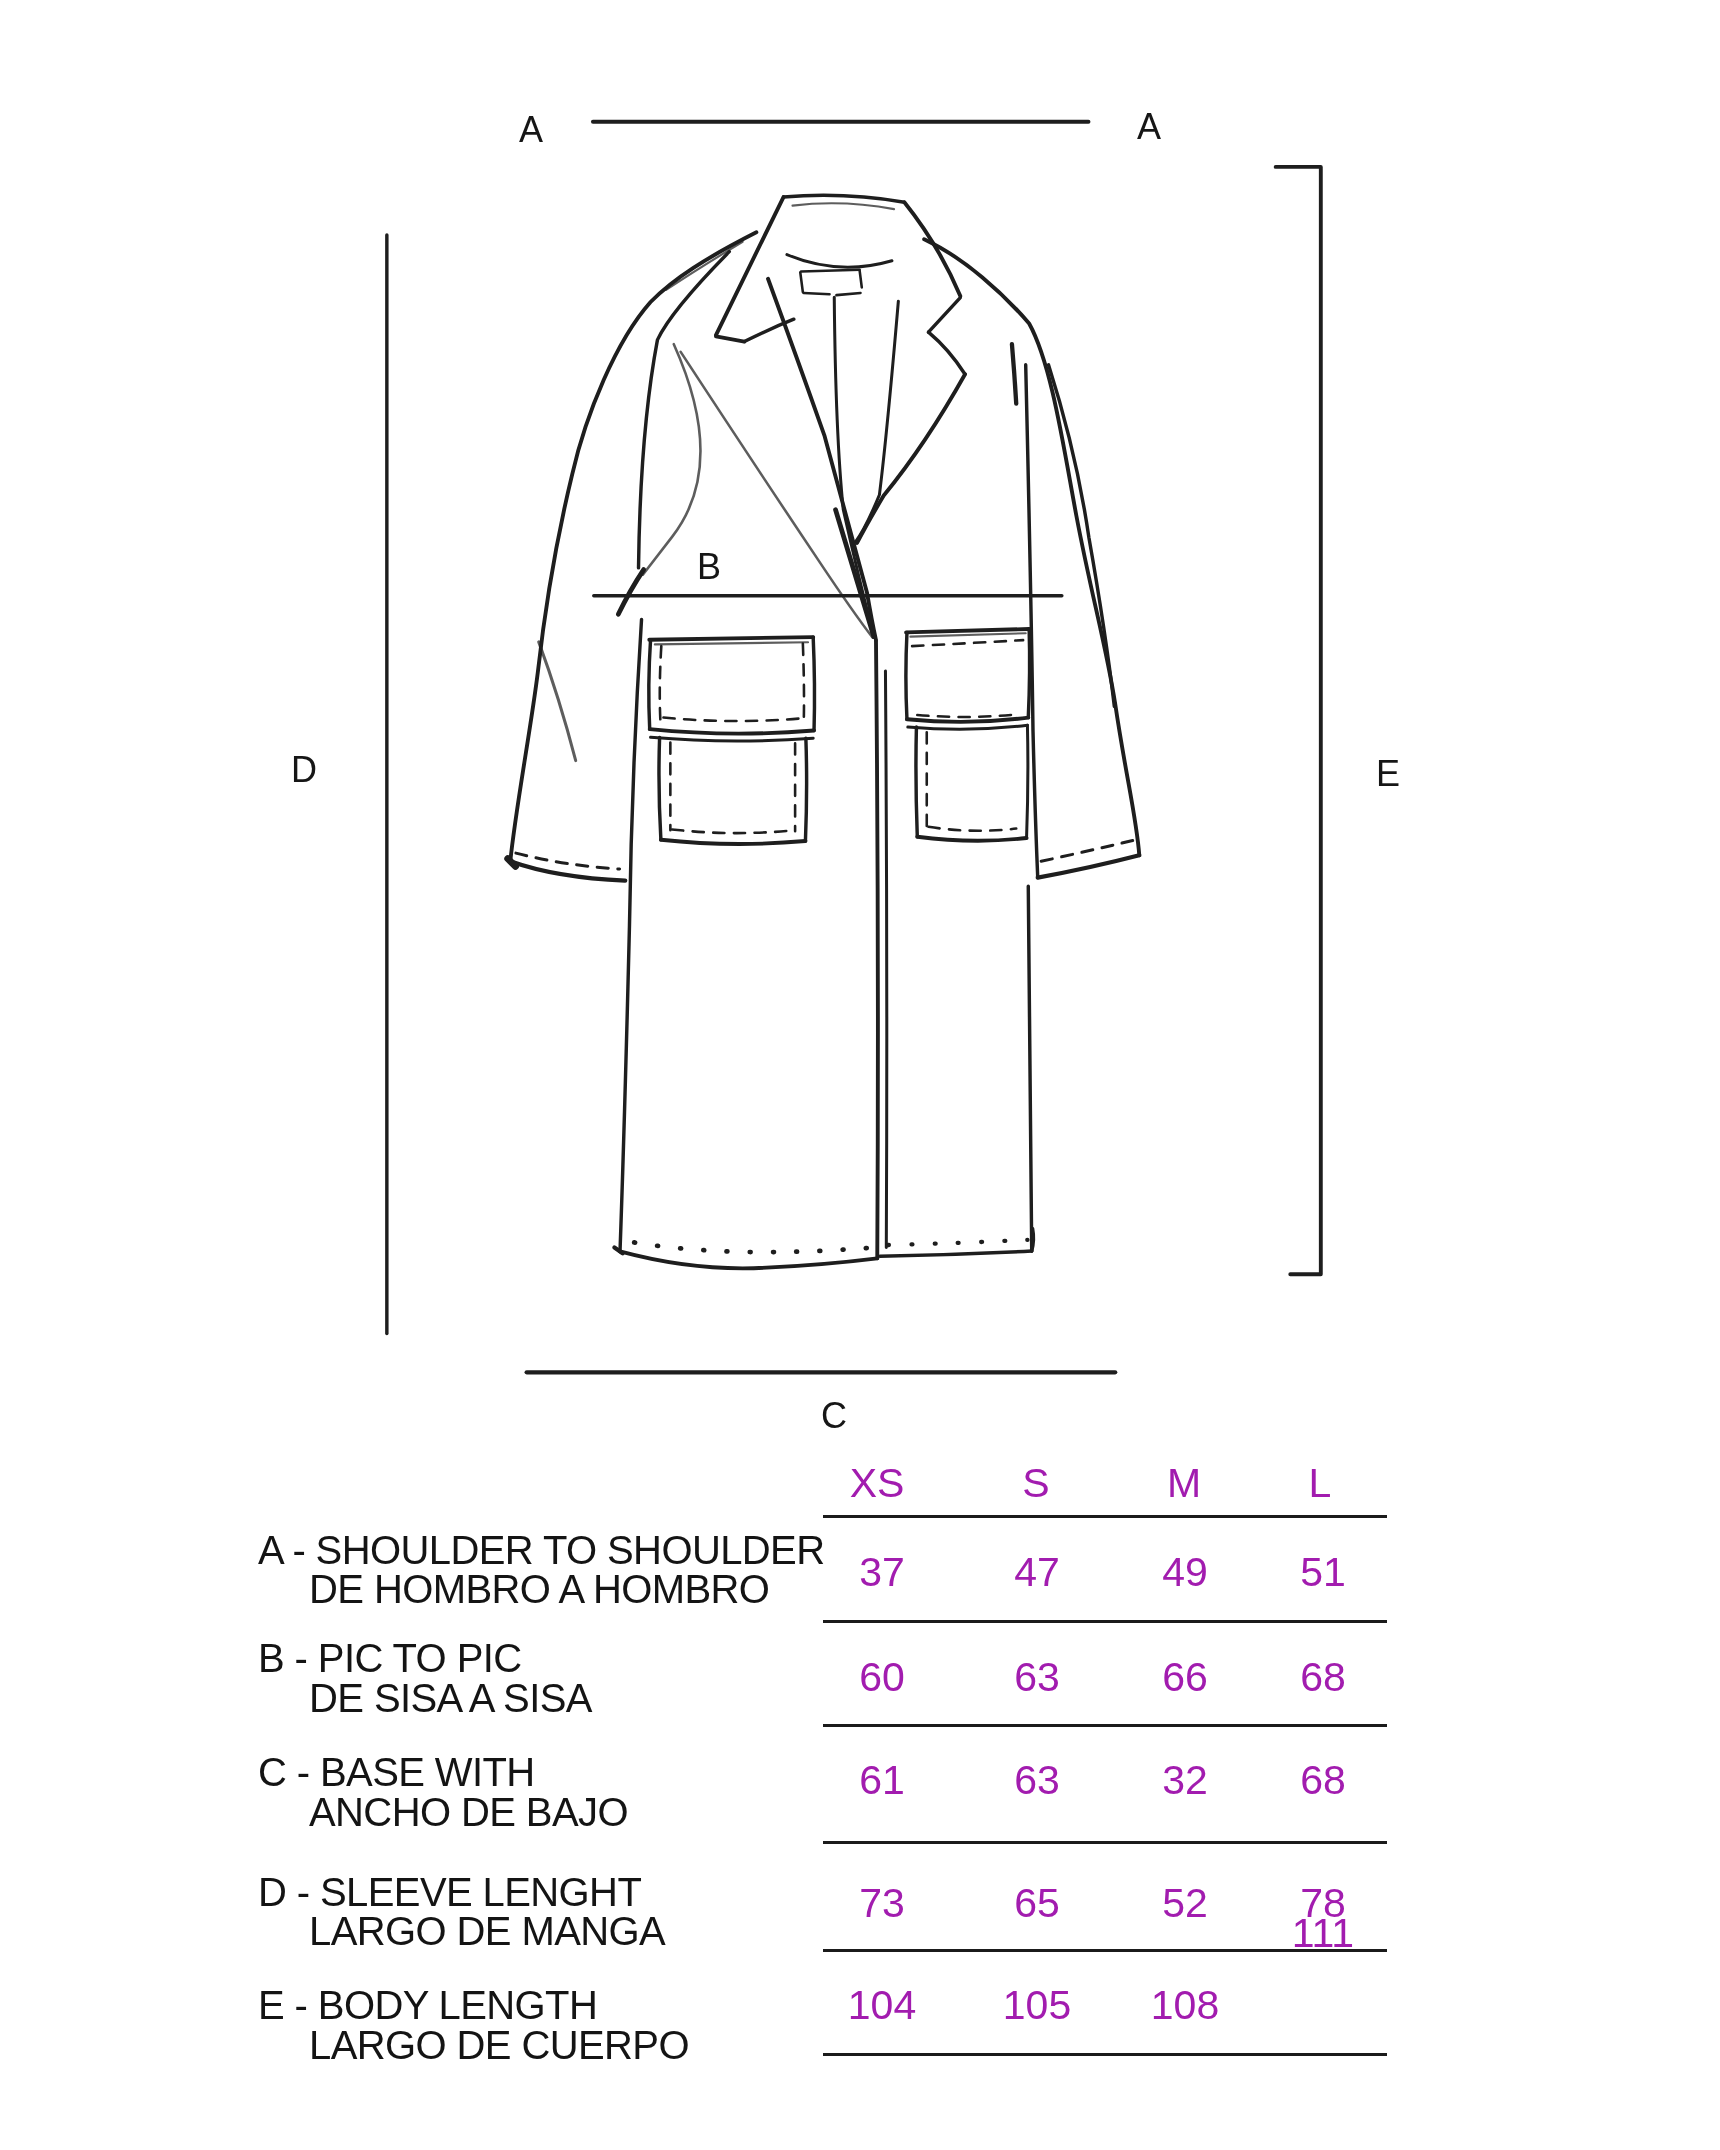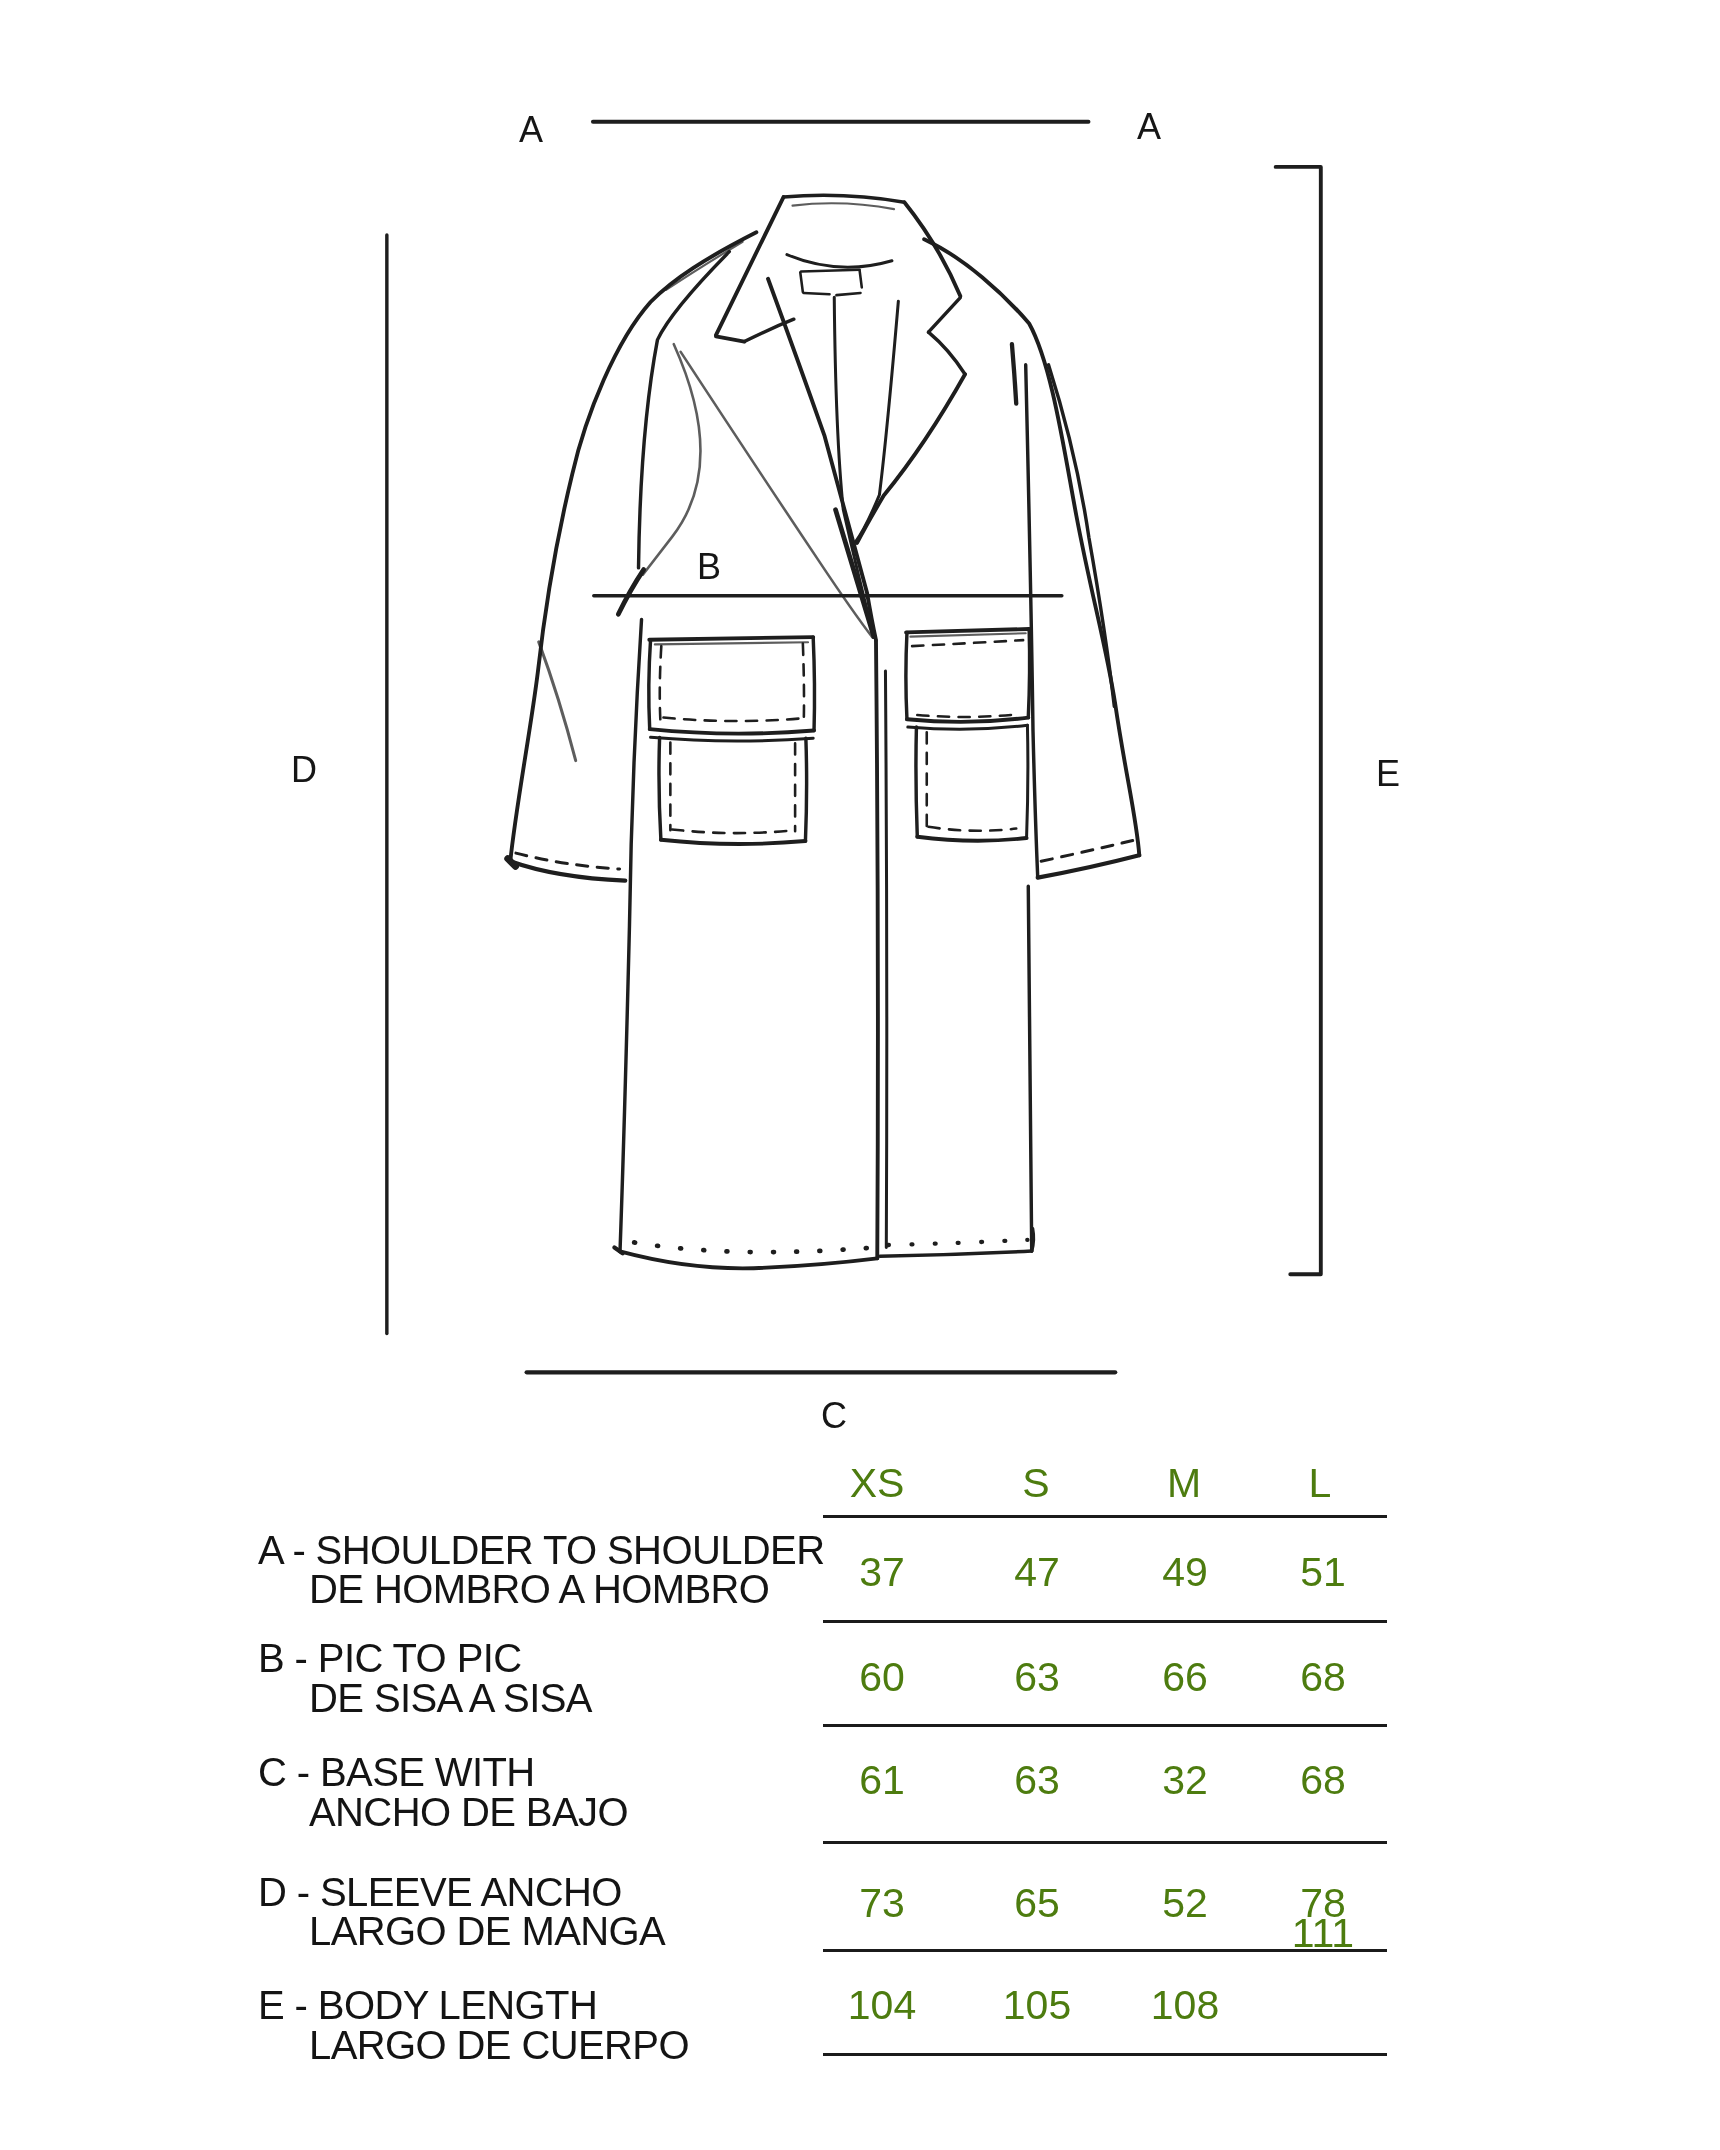--- a/index.html
+++ b/index.html
@@ -24,21 +24,21 @@
     line-height:36px;
     color:#161616;
     white-space:nowrap;
   }
   .th,.val{
     position:absolute;
     transform:translate(-50%,-50%);
     font-size:41px;
     line-height:41px;
     white-space:nowrap;
-    color:#4d7c0f;
+    color:#a21caf;
   }
   .rowlabel{
     position:absolute;
     transform:translateY(-50%);
     font-size:40px;
     line-height:40px;
     letter-spacing:-0.6px;
     white-space:nowrap;
     color:#141414;
   }
@@ -208,21 +208,21 @@
     <div class="val" style="left:1185px;top:1677px">66</div>
     <div class="val" style="left:1323px;top:1677px">68</div>
 
     <div class="rowlabel" style="left:258px;top:1772px">C - BASE WITH</div>
     <div class="rowlabel" style="left:309px;top:1812px">ANCHO DE BAJO</div>
     <div class="val" style="left:882px;top:1780px">61</div>
     <div class="val" style="left:1037px;top:1780px">63</div>
     <div class="val" style="left:1185px;top:1780px">32</div>
     <div class="val" style="left:1323px;top:1780px">68</div>
 
-    <div class="rowlabel" style="left:258px;top:1892px">D - SLEEVE ANCHO</div>
+    <div class="rowlabel" style="left:258px;top:1892px">D - SLEEVE LENGHT</div>
     <div class="rowlabel" style="left:309px;top:1931px">LARGO DE MANGA</div>
     <div class="val" style="left:882px;top:1903px">73</div>
     <div class="val" style="left:1037px;top:1903px">65</div>
     <div class="val" style="left:1185px;top:1903px">52</div>
     <div class="val" style="left:1323px;top:1903px">78</div>
 
     <div class="rowlabel" style="left:258px;top:2005px">E - BODY LENGTH</div>
     <div class="rowlabel" style="left:309px;top:2045px">LARGO DE CUERPO</div>
     <div class="val" style="left:882px;top:2005px">104</div>
     <div class="val" style="left:1037px;top:2005px">105</div>

